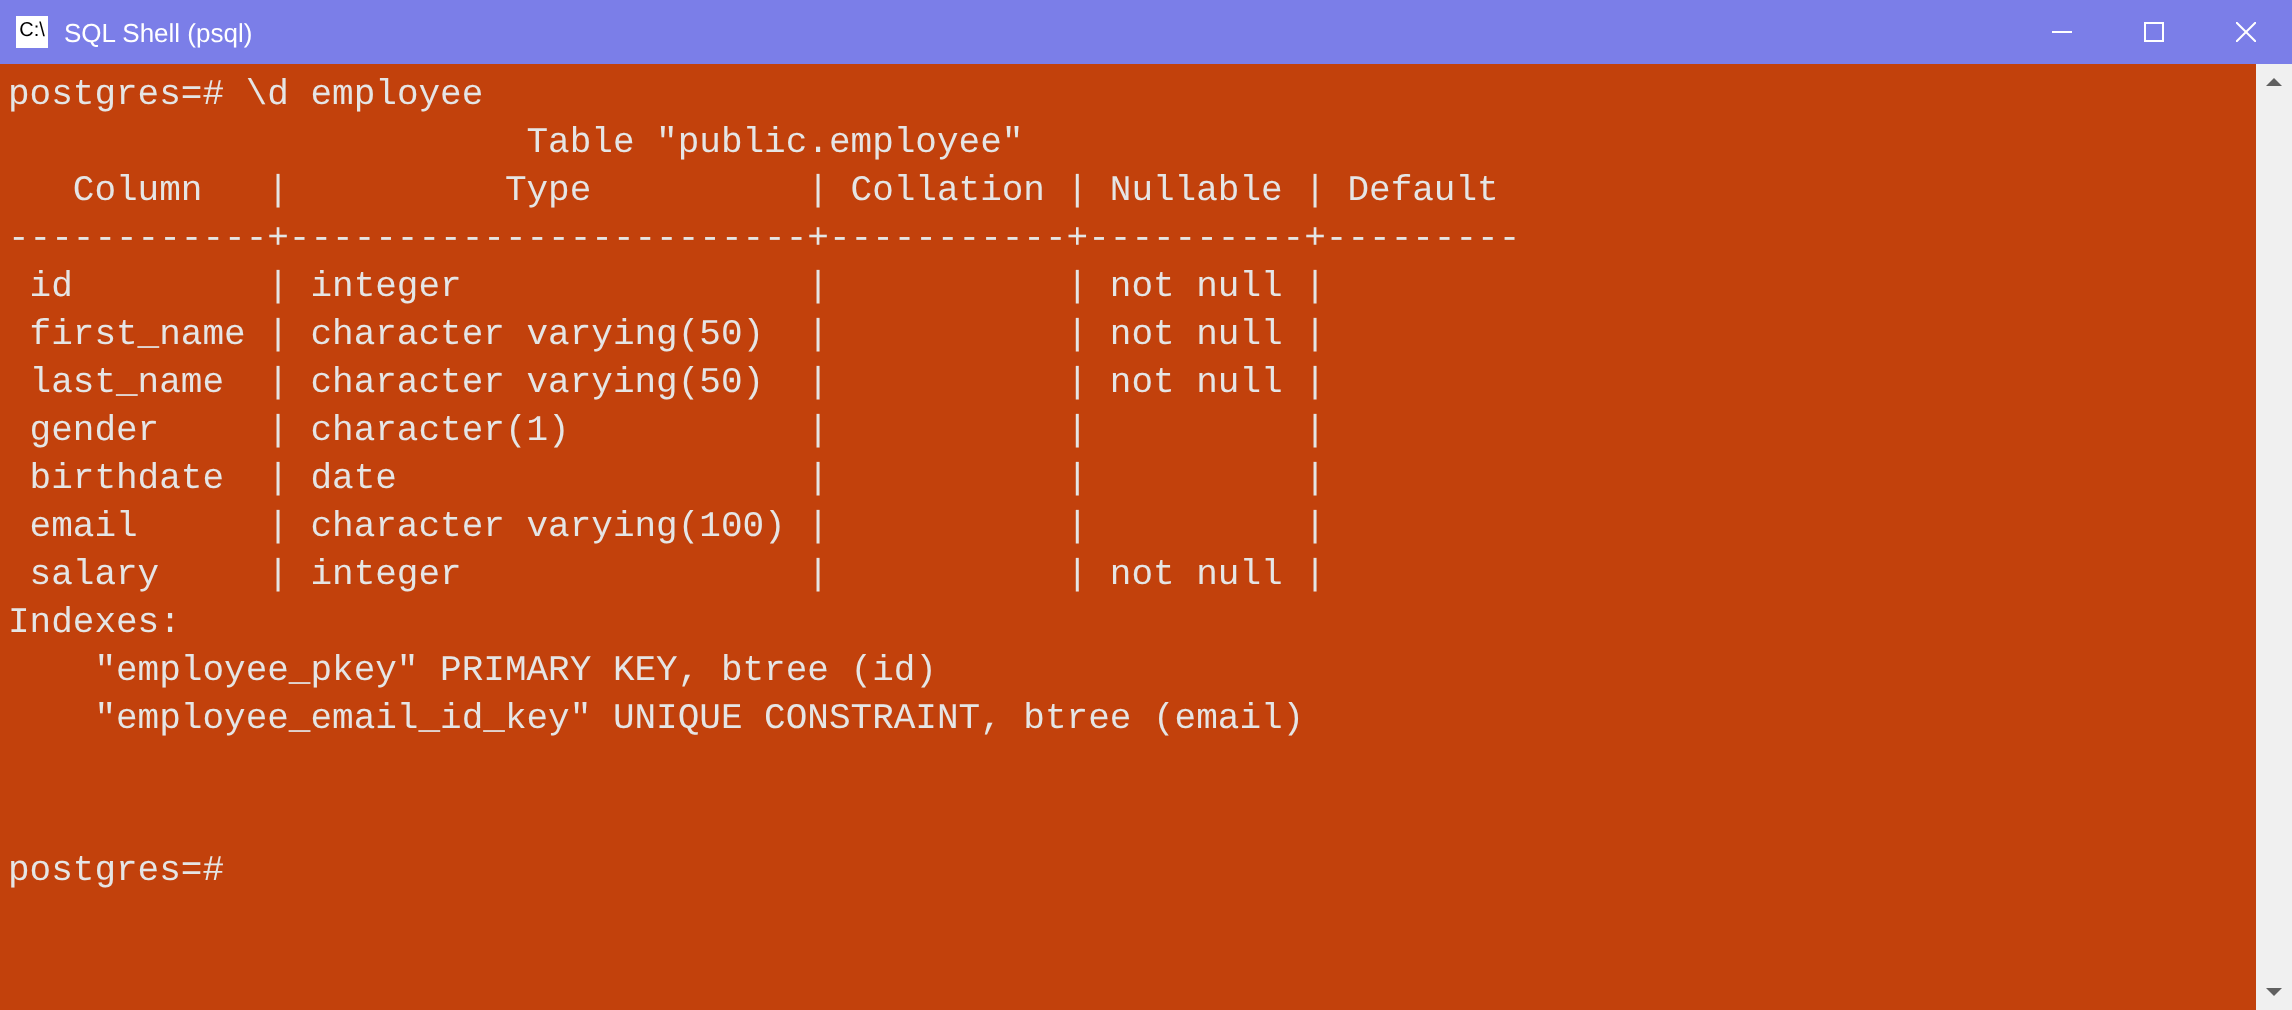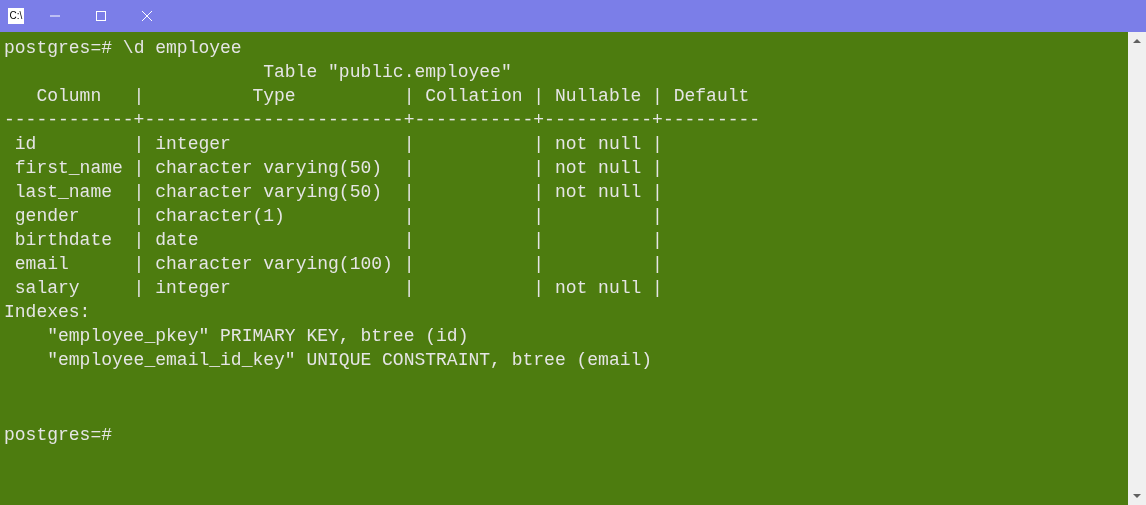--- a/index.html
+++ b/index.html
@@ -68,21 +68,21 @@
       height: 10px;
     }
     .terminal-container {
       flex: 1;
       display: flex;
       background: #000;
       overflow: hidden;
     }
     .terminal {
       flex: 1;
-      background: #4d7c0f;
+      background: #c2410c;
       color: #e5e5e5;
       font-size: 18px;
       line-height: 24px;
       padding: 4px 0 0 4px;
       white-space: pre;
       font-family: 'Consolas', 'Courier New', monospace;
       overflow: hidden;
     }
     .scrollbar {
       width: 18px;
@@ -112,20 +112,21 @@
     }
   </style>
 </head>
 <body>
 
 <div class="window">
   <div class="titlebar">
     <div class="titlebar-icon">
       <span class="titlebar-icon-inner">C:\</span>
     </div>
+    <div class="titlebar-title">SQL Shell (psql)</div>
     <div class="titlebar-buttons">
       <div class="titlebar-btn">
         <svg viewBox="0 0 10 10">
             <line x1="0" y1="5" x2="10" y2="5" stroke="#fff" stroke-width="1"></line>
           </svg>
       </div>
       <div class="titlebar-btn">
         <svg viewBox="0 0 10 10">
             <rect x="0.5" y="0.5" width="9" height="9" fill="none" stroke="#fff" stroke-width="1"></rect>
           </svg>

